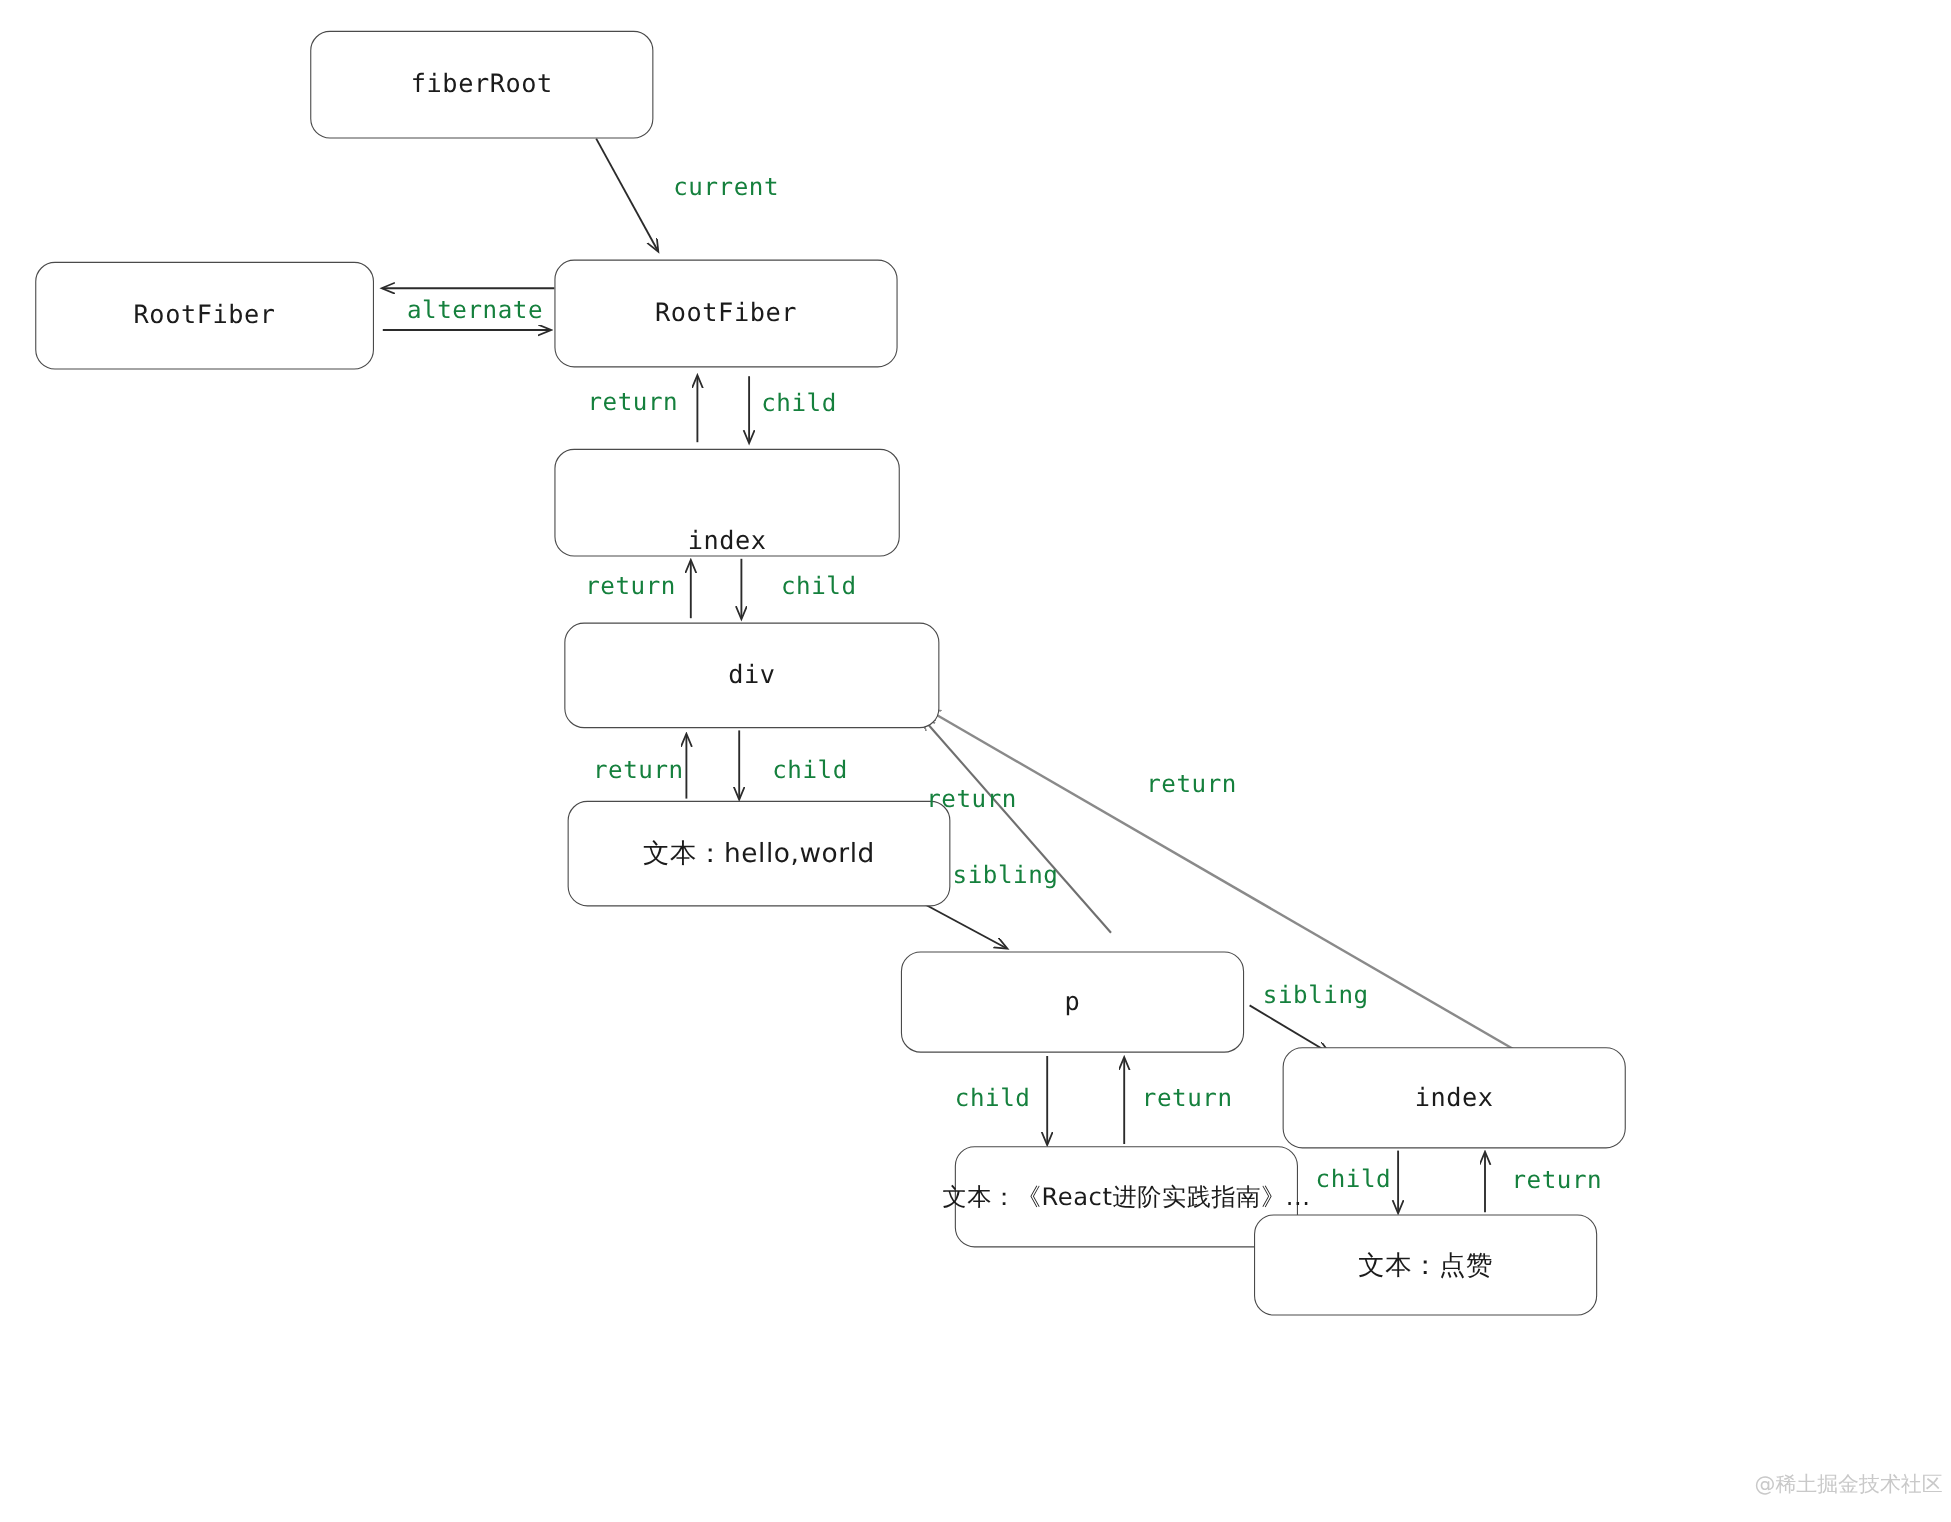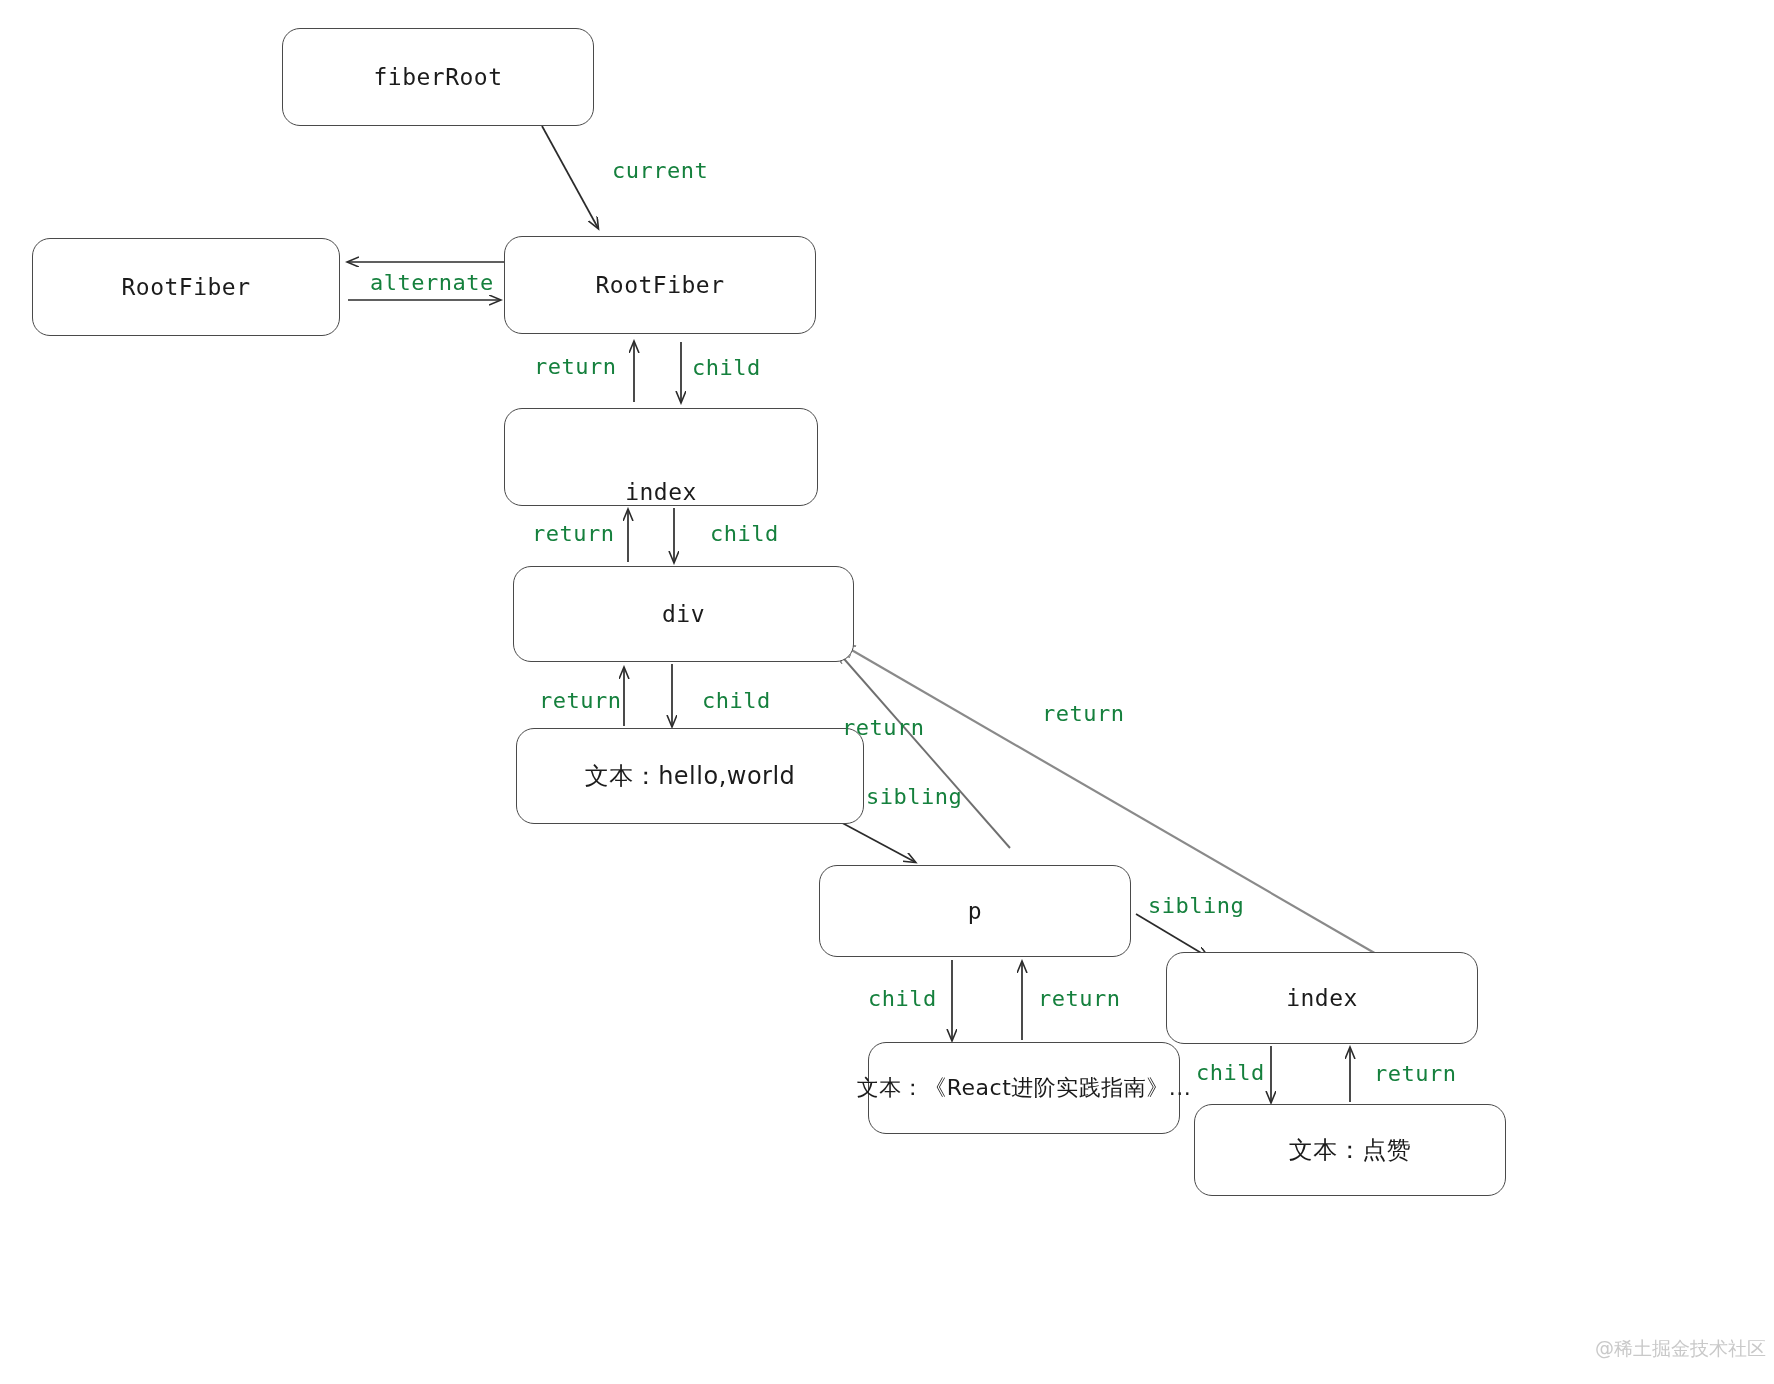--- a/index.html
+++ b/index.html
@@ -135,21 +135,21 @@
   </div>
 
   <div class="node cjk" style="left:868px;top:1042px;width:312px;height:92px;font-size:22px;">
     <span>文本：《React进阶实践指南》...</span>
   </div>
 
   <div class="node" style="left:1166px;top:952px;width:312px;height:92px;">
     <span>index</span>
   </div>
 
-  <div class="node cjk" style="left:1194px;top:1104px;width:312px;height:92px;text-align:center;">
+  <div class="node cjk" style="left:1140px;top:1104px;width:312px;height:92px;text-align:center;">
     <span>文本：点赞</span>
   </div>
 
   <div class="edge-label" style="left:612px;top:158px;">current</div>
   <div class="edge-label" style="left:370px;top:270px;">alternate</div>
   <div class="edge-label" style="left:534px;top:354px;">return</div>
   <div class="edge-label" style="left:692px;top:355px;">child</div>
   <div class="edge-label" style="left:532px;top:521px;">return</div>
   <div class="edge-label" style="left:710px;top:521px;">child</div>
   <div class="edge-label" style="left:539px;top:688px;">return</div>

